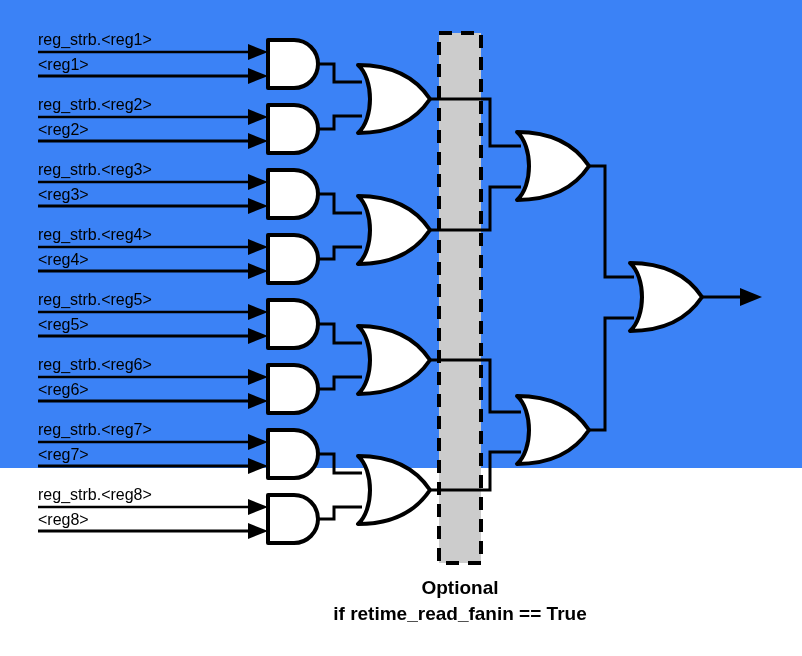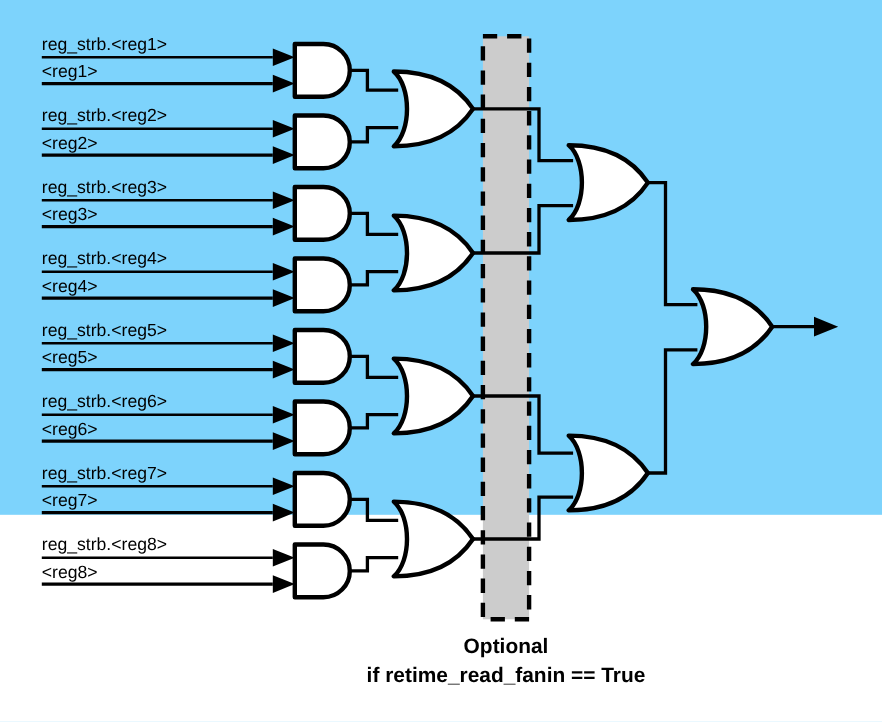--- a/index.html
+++ b/index.html
@@ -10,21 +10,21 @@
   body {
     width: 802px;
     height: 656px;
     font-family: "Liberation Sans", sans-serif;
     overflow: hidden;
   }
   #diagram-root {
     position: relative;
     width: 802px;
     height: 468px;
-    background: #7dd3fc;
+    background: #3b82f6;
   }
   svg.diagram {
     display: block;
     width: 802px;
     height: 656px;
   }
   .wire {
     fill: none;
     stroke: #000000;
     stroke-width: 3;

